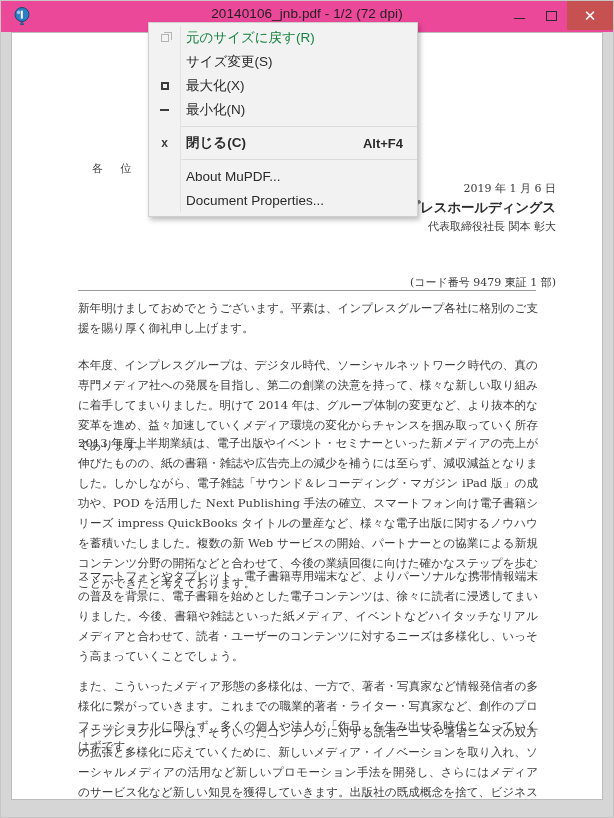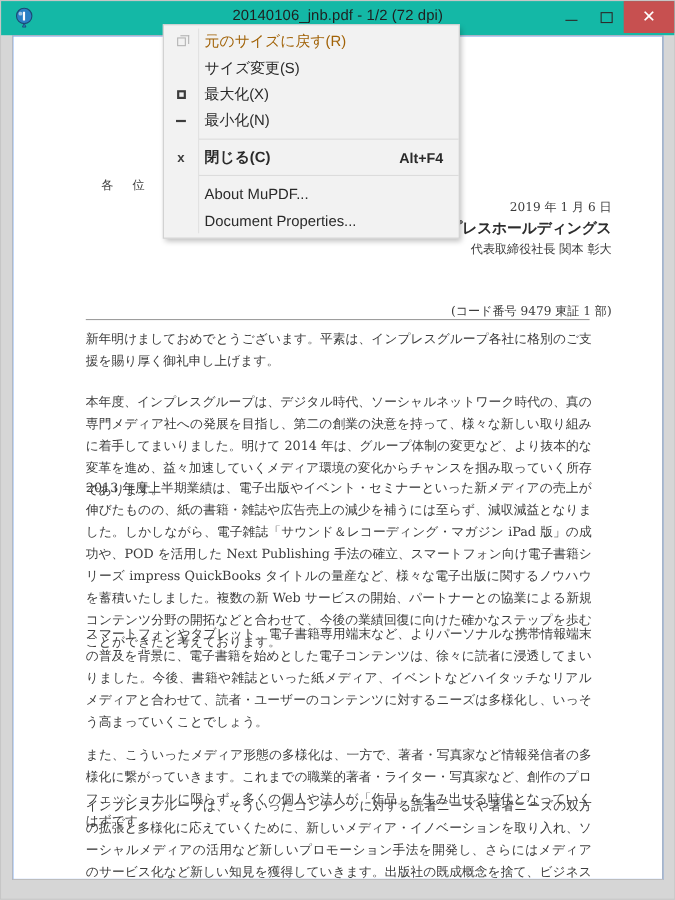--- a/index.html
+++ b/index.html
@@ -25,21 +25,21 @@
     box-sizing: border-box;
     border: 1px solid #c6c6c6;
   }
 
   
   .titlebar {
     position: absolute;
     left: 0; top: 0;
     width: 612px;
     height: 31px;
-    background: #14b8a6;
+    background: #ec4899;
     display: flex;
     align-items: flex-start;
   }
   .app-icon {
     position: absolute;
     left: 11px; top: 5px;
     width: 20px;
     height: 20px;
   }
   .title-text {
@@ -91,21 +91,21 @@
     line-height: 1;
     font-family: "Liberation Sans", sans-serif;
   }
 
   
   .client {
     position: absolute;
     left: 10px; top: 31px;
     width: 592px;
     height: 768px;
-    background: #3b82f6;
+    background: #d946ef;
     border: 1px solid #bdbdbd;
     box-sizing: border-box;
     overflow: hidden;
   }
   .page {
     position: absolute;
     left: 0; top: 0;
     width: 590px;
     height: 766px;
     background: #ffffff;
@@ -221,21 +221,21 @@
     font-size: 11px;
     color: #3c3c3c;
   }
   .menu-icon.dim { color: #b4b4b4; }
   .menu-label {
     font-size: 13.5px;
     color: #2a2a2a;
     padding-left: 6px;
     white-space: nowrap;
   }
-  .menu-item.disabled .menu-label { color: #a16207; }
+  .menu-item.disabled .menu-label { color: #15803d; }
   .menu-item.bold .menu-label { font-weight: bold; }
   .menu-accel {
     position: absolute;
     right: 14px;
     font-size: 13px;
     font-weight: bold;
     color: #2a2a2a;
   }
   .menu-sep {
     height: 1px;

